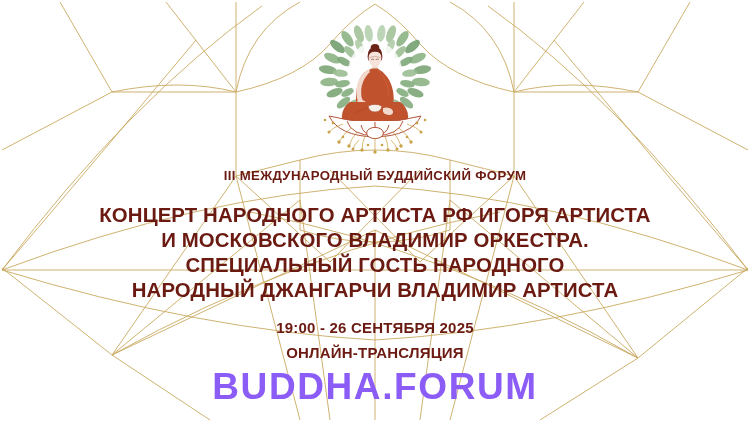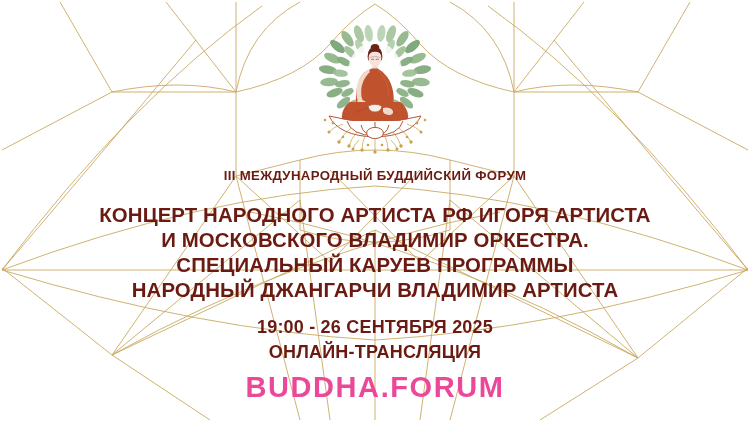--- a/index.html
+++ b/index.html
@@ -73,33 +73,33 @@
     line-height: 25px;
     letter-spacing: 0.1px;
   }
   #when {
     position: absolute;
     left: 0; right: 0;
     top: 308px;
     color: #6B1A12;
   }
   #when .line {
-    font-size: 18px;
+    font-size: 15px;
     line-height: 25px;
     letter-spacing: 0.2px;
   }
   #url {
     position: absolute;
     left: 0; right: 0;
     top: 363px;
-    font-size: 29px;
+    font-size: 37px;
     line-height: 34px;
     letter-spacing: 1.6px;
     font-weight: bold;
-    color: #ec4899;
+    color: #8b5cf6;
   }
 </style>
 </head>
 <body>
 
 <div id="poster">
 
   <svg id="bg-pattern" viewBox="0 0 750 422" xmlns="http://www.w3.org/2000/svg">
     <g fill="none" stroke="#C9A961" stroke-width="0.9" stroke-linejoin="miter">
 
@@ -376,21 +376,21 @@
     </svg>
   </div>
 
   <div id="content">
 
     <div id="eyebrow" class="line">III МЕЖДУНАРОДНЫЙ БУДДИЙСКИЙ ФОРУМ</div>
 
     <div id="headline">
       <div class="line">КОНЦЕРТ НАРОДНОГО АРТИСТА РФ ИГОРЯ АРТИСТА</div>
       <div class="line">И МОСКОВСКОГО ВЛАДИМИР ОРКЕСТРА.</div>
-      <div class="line">СПЕЦИАЛЬНЫЙ КАРУЕВ ПРОГРАММЫ</div>
+      <div class="line">СПЕЦИАЛЬНЫЙ ГОСТЬ НАРОДНОГО</div>
       <div class="line">НАРОДНЫЙ ДЖАНГАРЧИ ВЛАДИМИР АРТИСТА</div>
     </div>
 
     <div id="when">
       <div class="line">19:00 - 26 СЕНТЯБРЯ 2025</div>
       <div class="line">ОНЛАЙН-ТРАНСЛЯЦИЯ</div>
     </div>
 
     <div id="url" class="line">BUDDHA.FORUM</div>
   </div>

